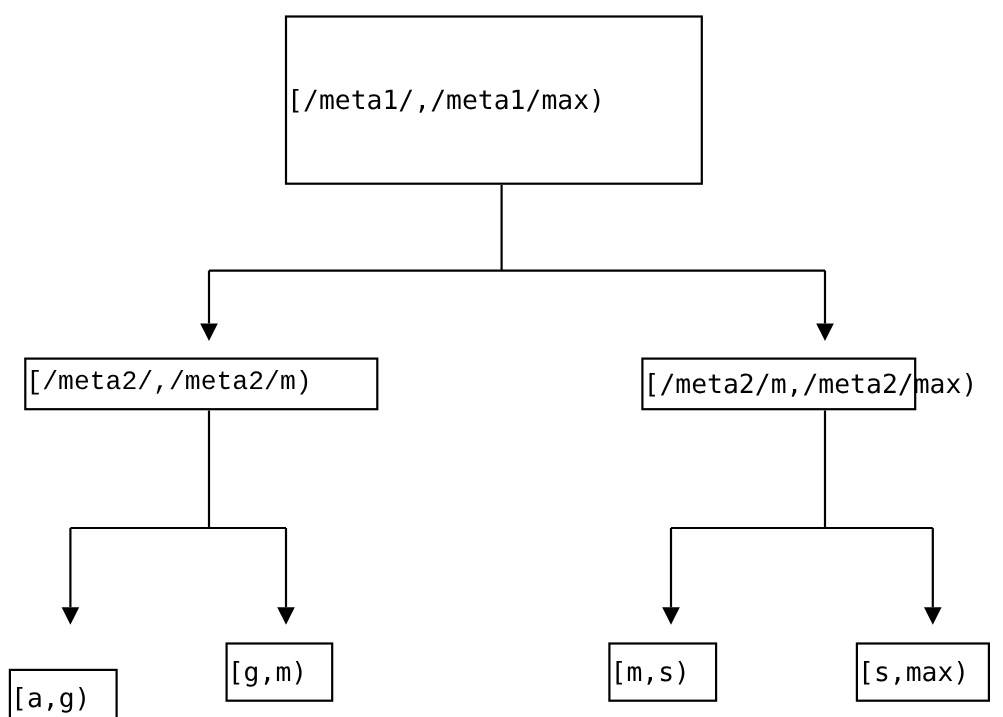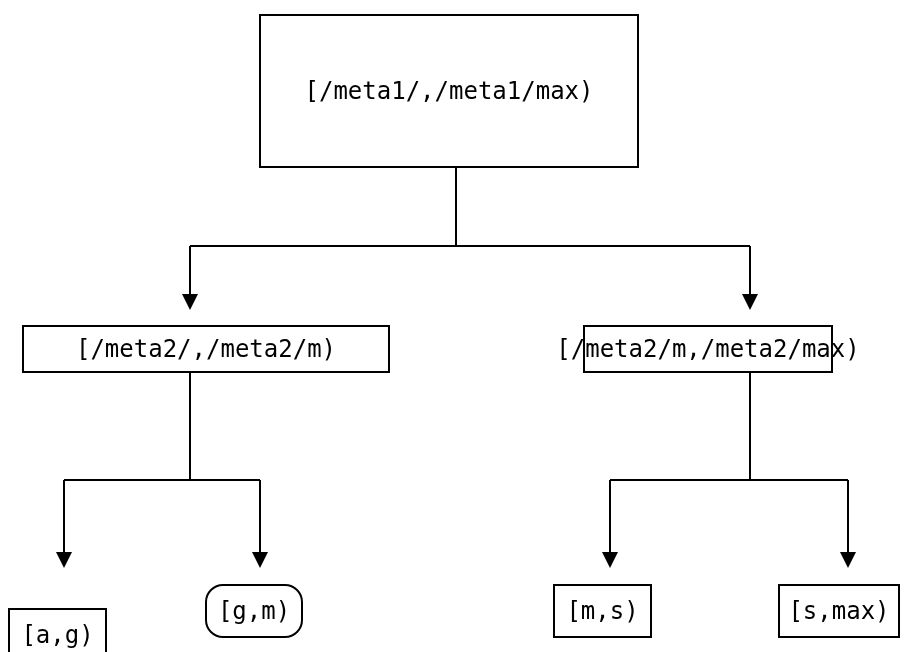--- a/index.html
+++ b/index.html
@@ -24,30 +24,30 @@
     left: 0; top: 0;
     width: 912px; height: 652px;
   }
   .node {
     position: absolute;
     border: 2px solid var(--line);
     background: var(--bg);
     color: var(--text);
     display: flex;
     align-items: center;
-    justify-content: center;
+    justify-content: flex-start;
     font-size: 24px;
     line-height: 1;
     white-space: nowrap;
   }
   .node-root   { left: 259px; top: 14px;  width: 380px; height: 154px; }
-  .node-l2a    { left: 22px;  top: 325px; width: 368px; height: 48px; }
+  .node-l2a    { left: 22px;  top: 325px; width: 322px; height: 48px; font-family: Liberation Mono, monospace; }
   .node-l2b    { left: 583px; top: 325px; width: 250px; height: 48px; }
   .node-leaf1  { left: 8px;   top: 584px; width: 99px;  height: 54px; margin-top: 24px; }
-  .node-leaf2  { left: 205px; top: 584px; width: 98px;  height: 54px; border-radius: 18px; }
+  .node-leaf2  { left: 205px; top: 584px; width: 98px;  height: 54px; }
   .node-leaf3  { left: 553px; top: 584px; width: 99px;  height: 54px; }
   .node-leaf4  { left: 778px; top: 584px; width: 122px; height: 54px; }
   .connectors path { stroke: var(--line); stroke-width: 2; fill: none; }
   .connectors polygon { fill: var(--line); stroke: none; }
 </style>
 </head>
 <body>
 
 <div class="canvas">
 

